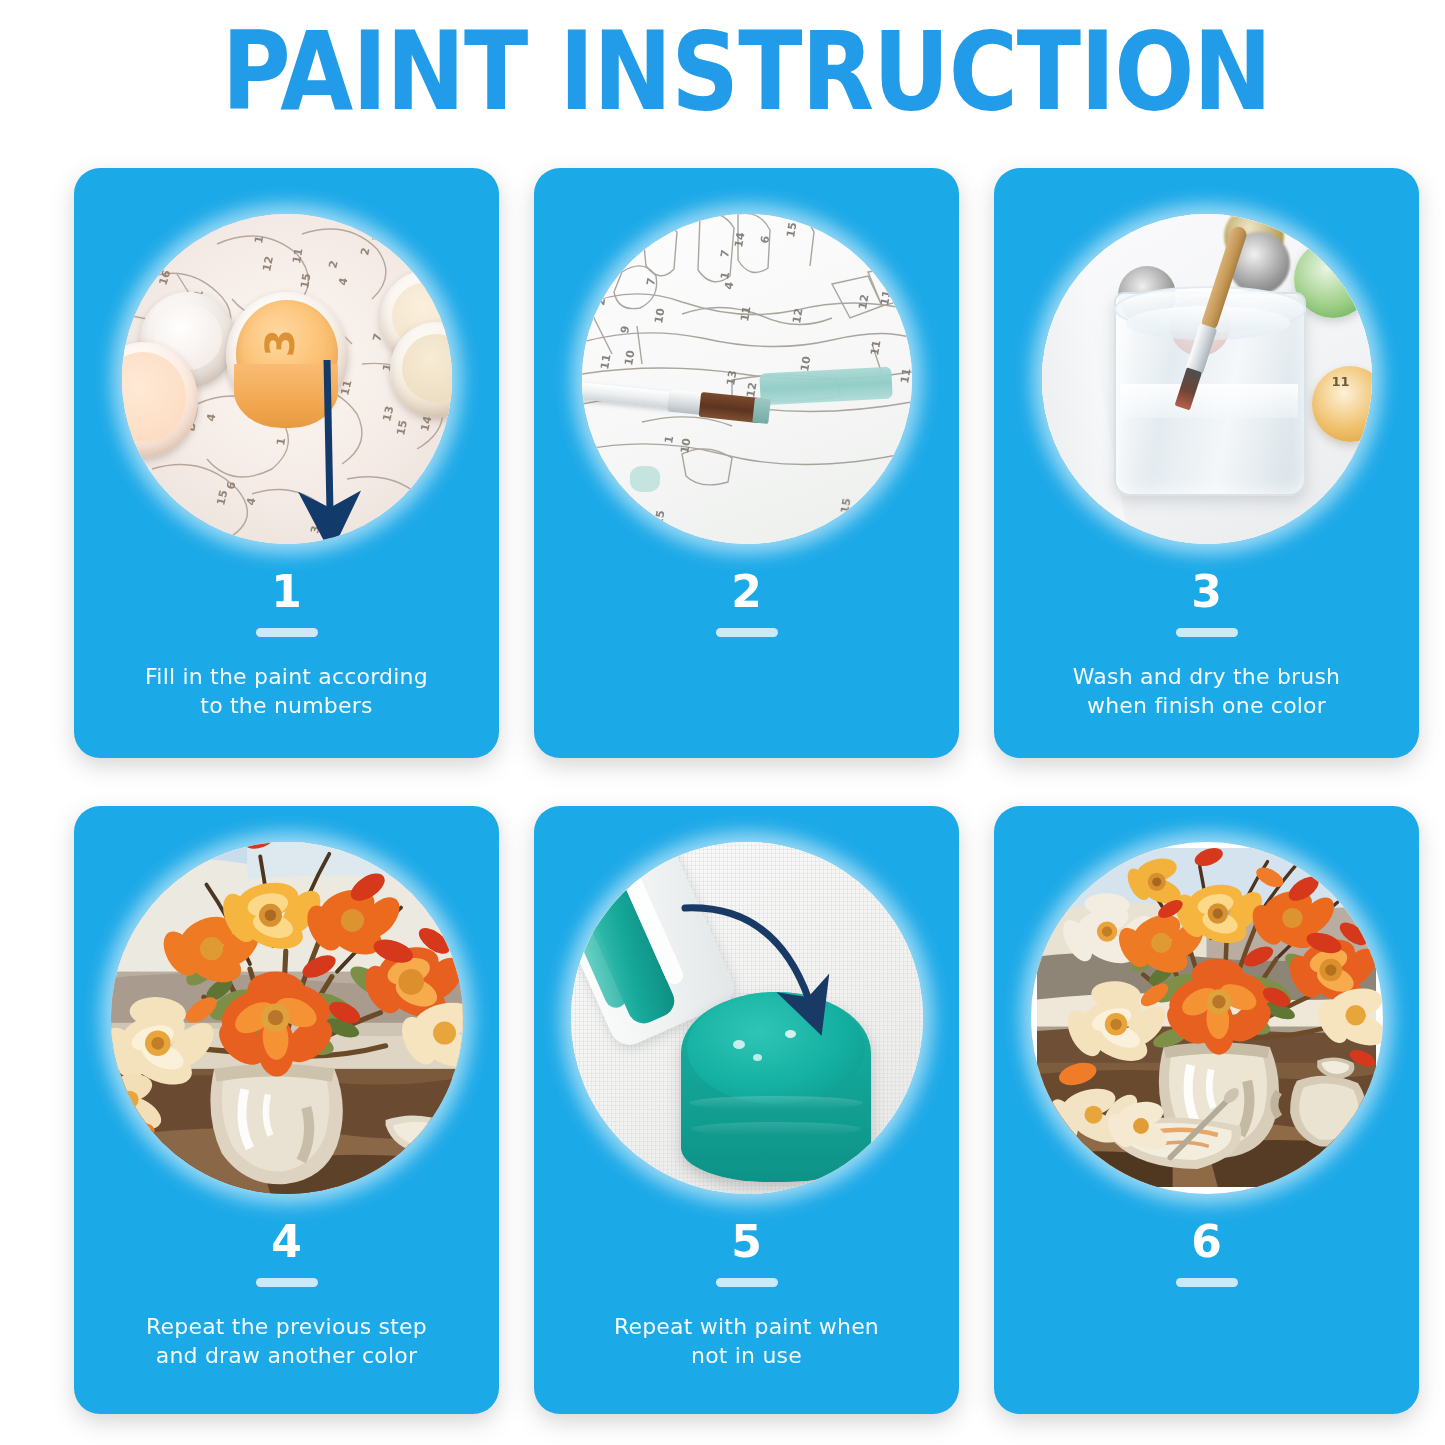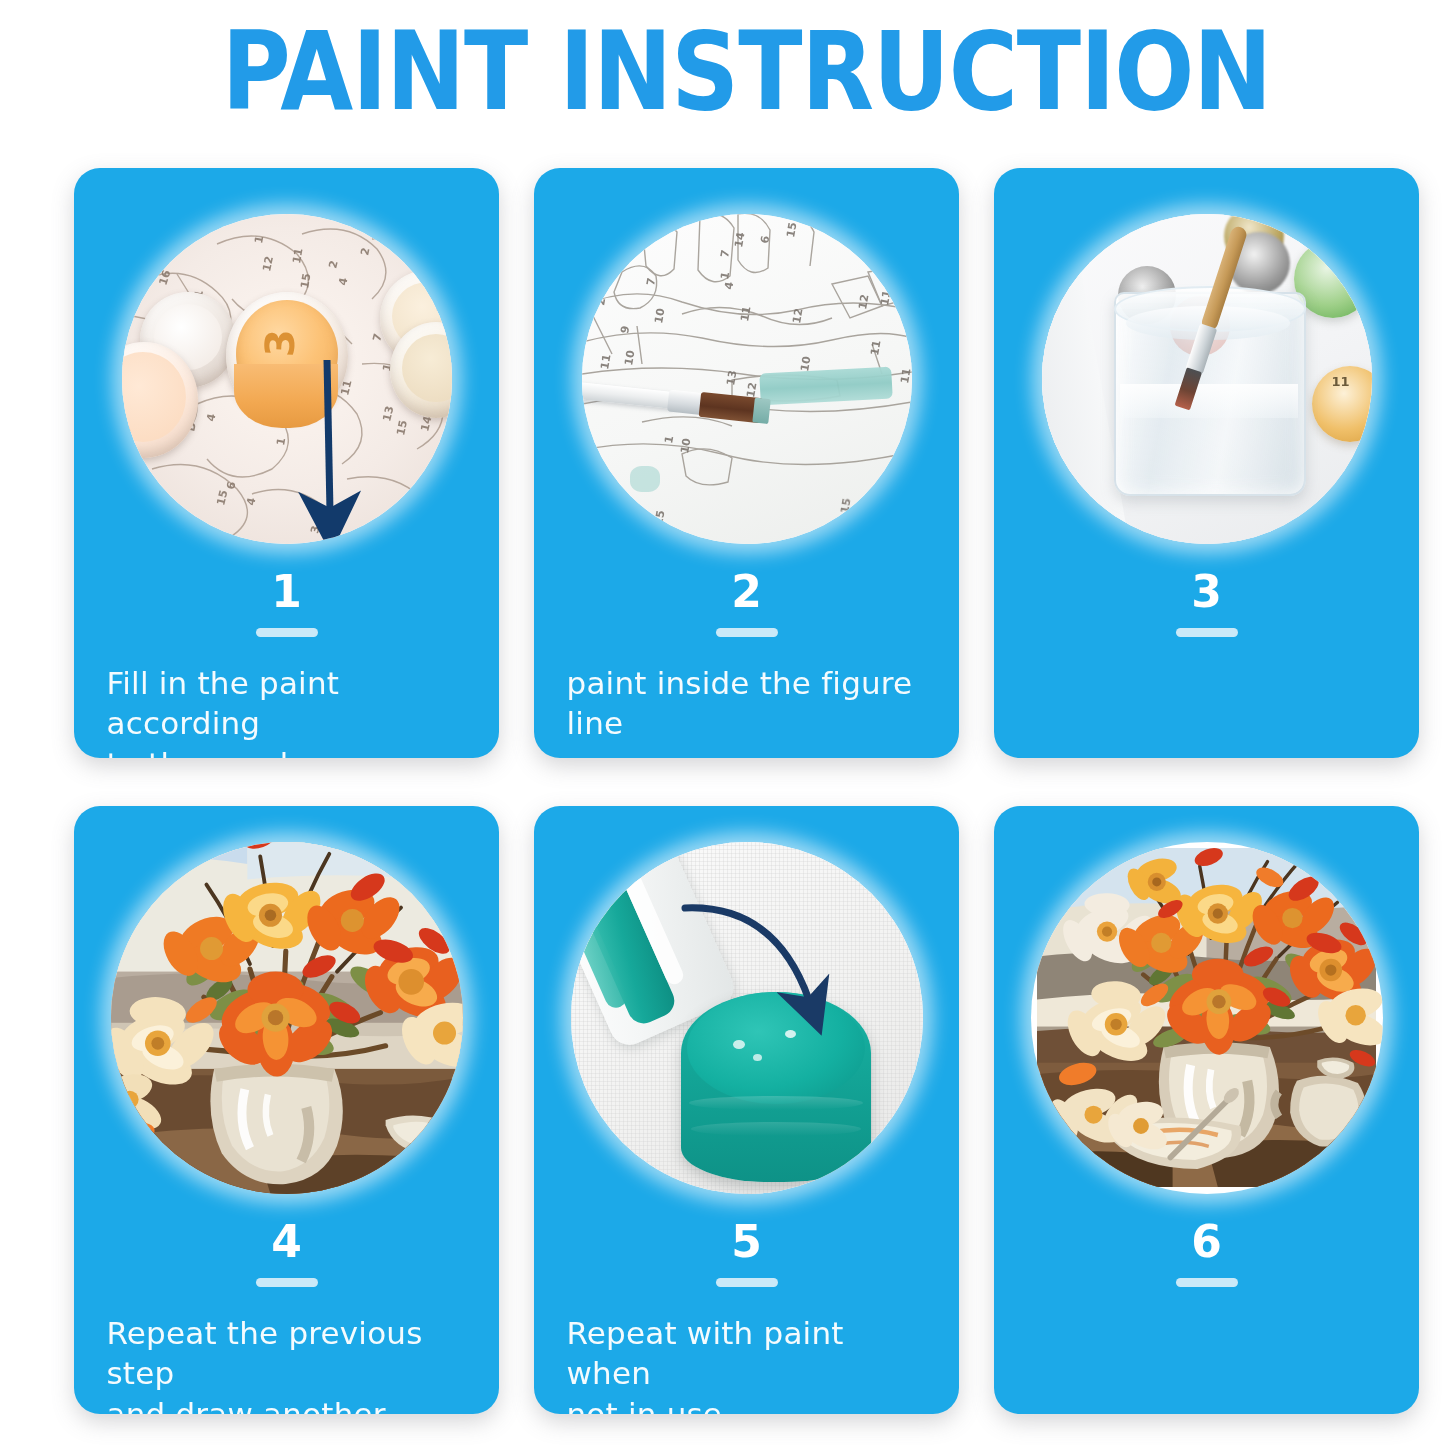--- a/index.html
+++ b/index.html
@@ -67,23 +67,23 @@
     font-family:"DejaVu Sans","Liberation Sans",sans-serif;
   }
   .rule{
     width:62px;height:9px;border-radius:6px;
     background:#CBE9F8;
     margin:14px auto 0 auto;
   }
   .caption{
     margin:26px auto 0 auto;
     width:360px;
-    text-align:left;
+    text-align:center;
     color:#F4FBFE;
-    font-size:31px;
+    font-size:22px;
     line-height:1.30;
     font-weight:400;
     letter-spacing:0.2px;
   }
 
   
   .p1{background:
      radial-gradient(circle at 50% 45%, #fdf6f1 0%, #f4ebe6 55%, #e9ddd6 100%);
   }
   .pot{position:absolute;border-radius:50%;}
@@ -302,23 +302,20 @@
                    background:linear-gradient(180deg,#fdfdfd,#d5dade 60%,#b6bec3);"></div>
               <div style="position:absolute;left:132px;top:7px;width:62px;height:25px;border-radius:3px;
                    background:linear-gradient(180deg,#7a4a2e 0%,#5d3420 55%,#7f5134 100%);"></div>
               <div style="position:absolute;left:186px;top:7px;width:16px;height:25px;border-radius:2px;
                    background:linear-gradient(180deg,#9ec8c3,#74aca6);"></div>
             </div>
           </div>
         </div>
         <div class="num">2</div>
         <div class="rule"></div>
-        <div class="caption">
-          <span>paint inside the figure line</span>
-        </div>
       </div>
 
       <div class="card tall">
         <div class="photo-wrap">
           <div class="photo p3">
 
             <div style="position:absolute;left:-30px;top:-20px;width:420px;height:400px;
                  background:linear-gradient(160deg,#fbfbfc 0%,#f3f4f6 50%,#e6e8ea 100%);transform:rotate(-8deg);"></div>
             <div style="position:absolute;left:-60px;top:-30px;width:120px;height:420px;
                  background:linear-gradient(90deg,#e3e6e9,#f7f8f9);transform:rotate(-10deg);"></div>
@@ -353,20 +350,24 @@
                    background:linear-gradient(90deg,#d8b176,#c69a58 55%,#a97f42);"></div>
               <div style="position:absolute;left:9px;top:104px;width:18px;height:48px;border-radius:3px;
                    background:linear-gradient(90deg,#fdfdfd,#cdd4d8 60%,#aab3b8);"></div>
               <div style="position:absolute;left:10px;top:150px;width:16px;height:40px;border-radius:2px;
                    background:linear-gradient(180deg,#4c4f52 0%,#6e4434 55%,#b5604a 100%);"></div>
             </div>
           </div>
         </div>
         <div class="num">3</div>
         <div class="rule"></div>
+        <div class="caption">
+          <span>Wash and dry the brush</span><br>
+          <span>when finish one color</span>
+        </div>
       </div>
     </div>
 
     <div class="row r2">
 
       <div class="card tall2">
         <div class="photo-wrap big">
           <svg class="floral" viewBox="0 0 352 352" width="352" height="352" preserveAspectRatio="xMidYMid slice">
             <g transform="translate(-30,-24) scale(1.28)">
               <rect x="0" y="0" width="300" height="300" fill="#e8e2d6"></rect>

